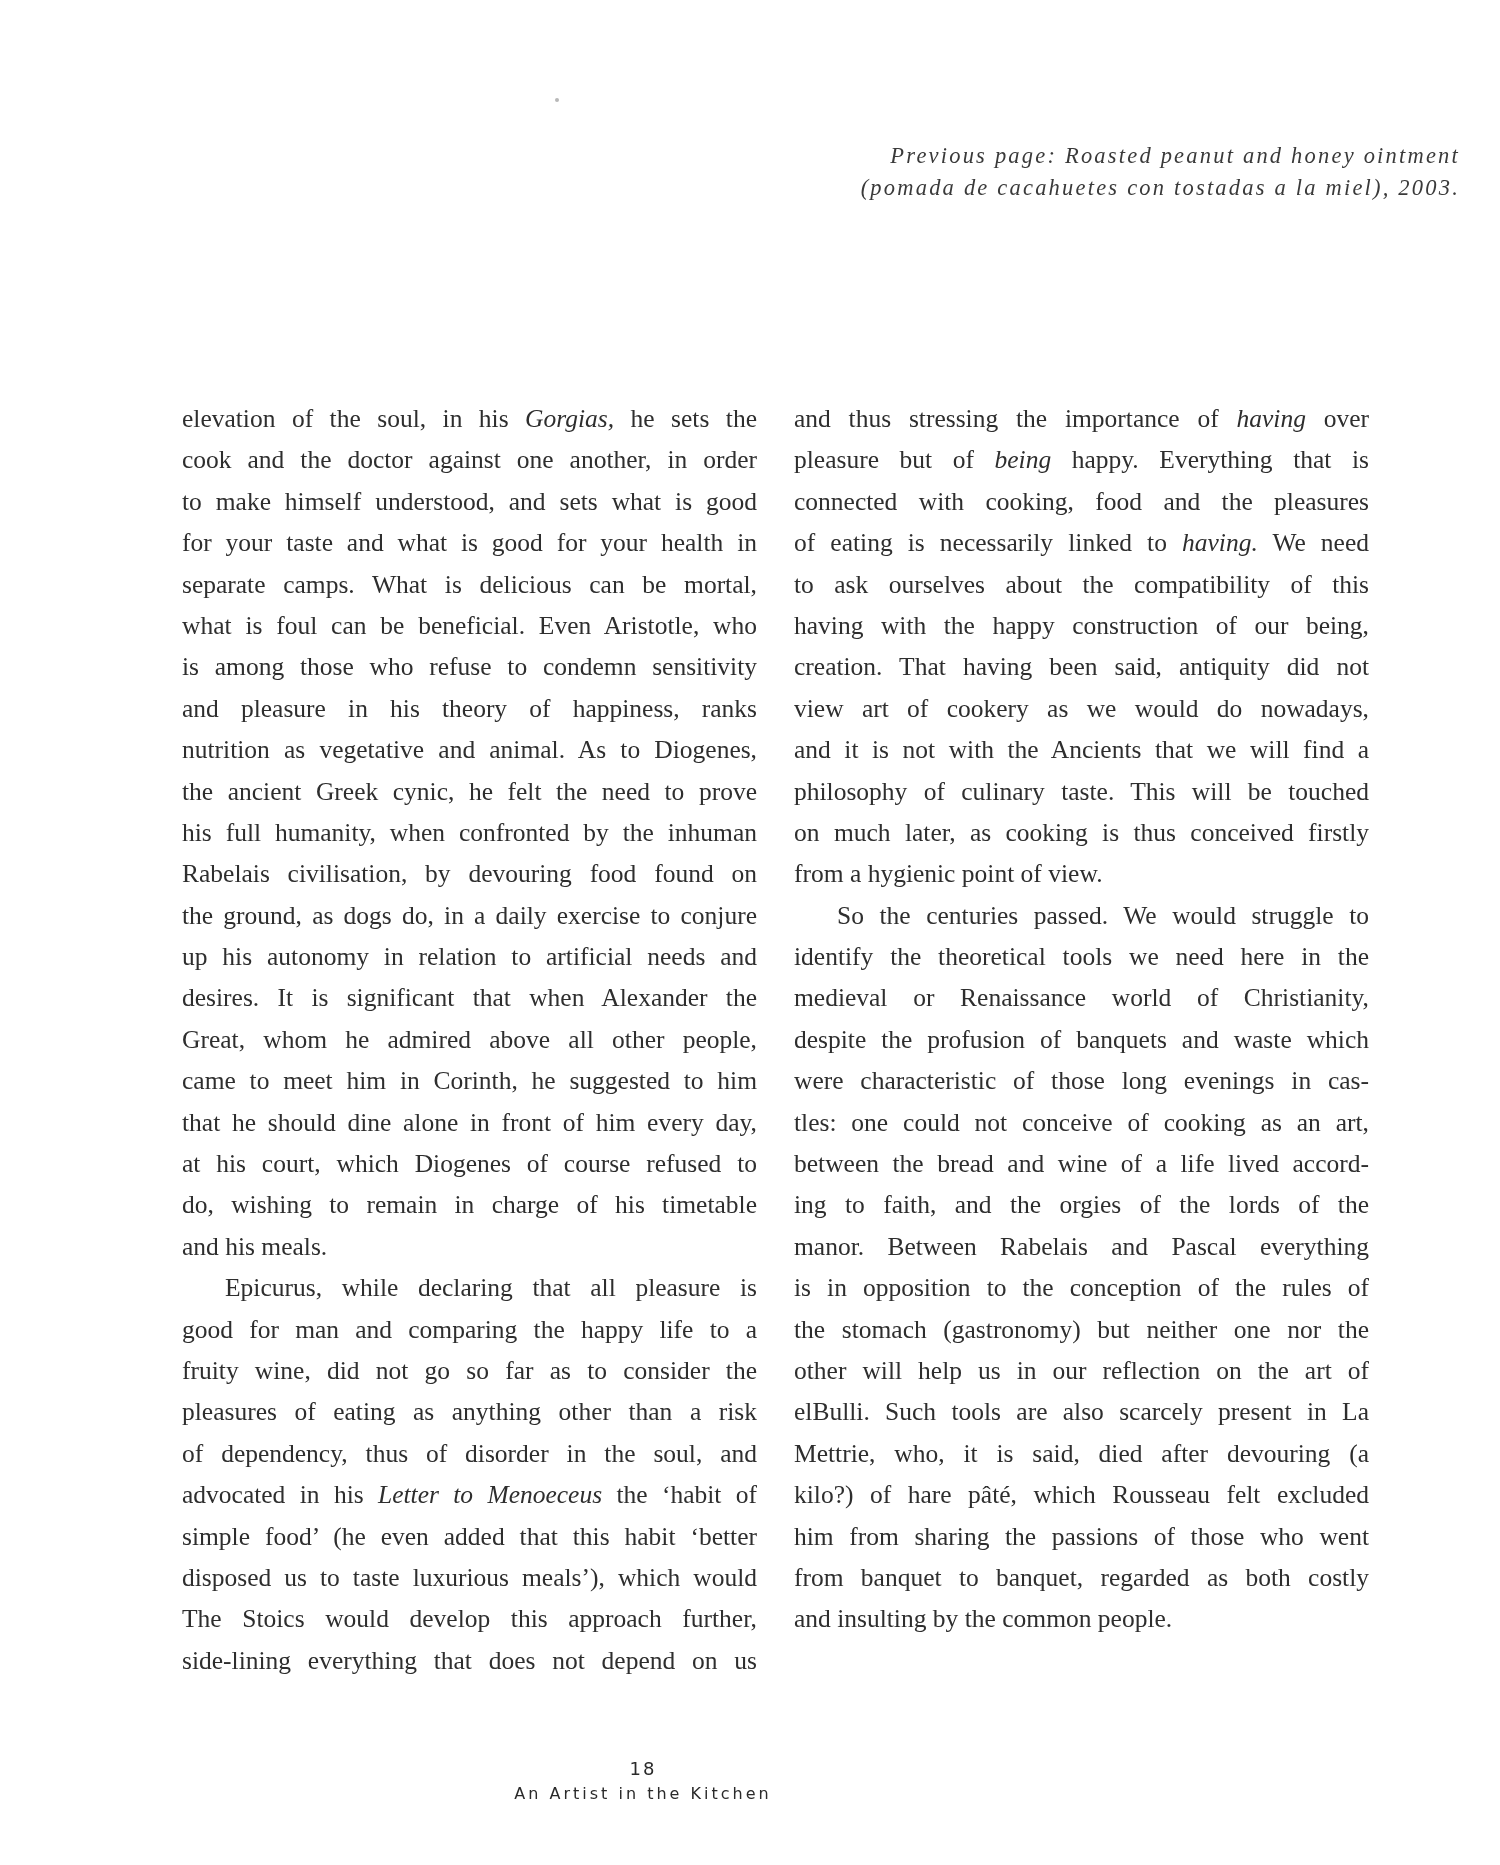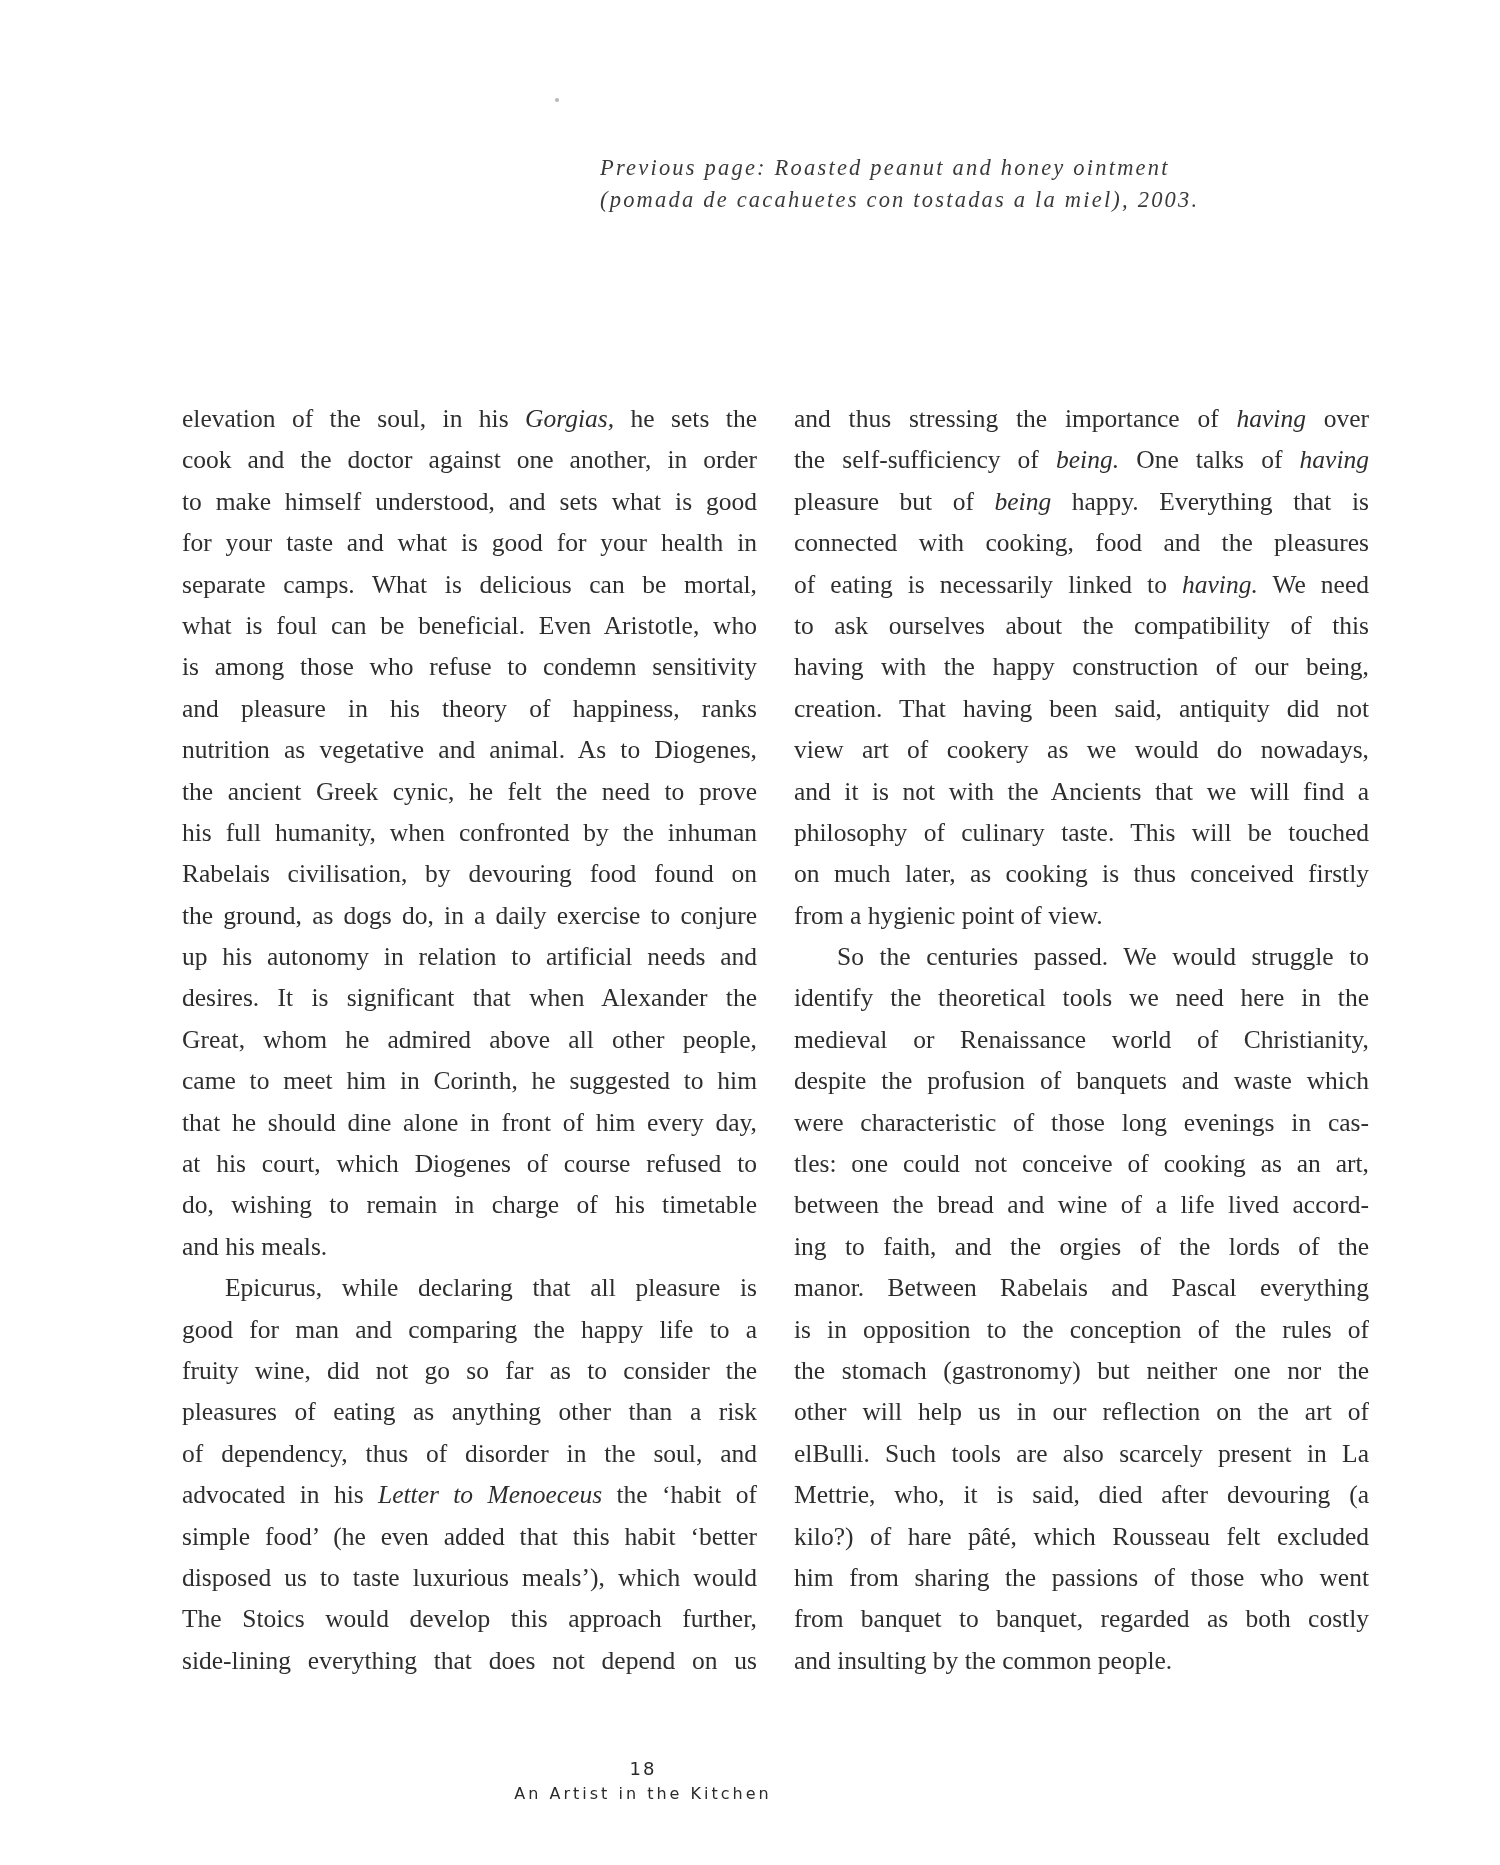--- a/index.html
+++ b/index.html
@@ -6,22 +6,22 @@
   body {
     width: 1500px; height: 1865px; position: relative; overflow: hidden;
     font-family: "Liberation Serif", "DejaVu Serif", serif;
     color: #2a2a2a;
   }
   .speck {
     position: absolute; left: 555px; top: 98px; width: 4px; height: 4px;
     border-radius: 50%; background: #b8b8b8;
   }
   .caption {
-    position: absolute; right: 40px; top: 152px; width: 860px;
-    font-style: italic; font-size: 22.5px; line-height: 32px;
+    position: absolute; right: 40px; top: 140px; width: 860px;
+    text-align: right; font-style: italic; font-size: 22.5px; line-height: 32px;
     letter-spacing: 2.2px; color: #3a3a3a;
   }
   .caption div { white-space: nowrap; }
   .column {
     position: absolute; top: 398px; width: 575px;
     font-size: 25.5px; line-height: 41.4px; text-align: justify;
     color: #2e2e2e;
   }
   .col-left { left: 142px; margin-left: 40px; }
   .col-right { left: 794px; }
@@ -74,21 +74,20 @@
     <span class="line"><span>pleasures of eating as anything other than a risk</span></span>
     <span class="line"><span>of dependency, thus of disorder in the soul, and</span></span>
     <span class="line"><span>advocated in his </span><i>Letter to Menoeceus</i><span> the ‘habit of</span></span>
     <span class="line"><span>simple food’ (he even added that this habit ‘better</span></span>
     <span class="line"><span>disposed us to taste luxurious meals’), which would</span></span>
     <span class="line"><span>The Stoics would develop this approach further,</span></span>
     <span class="line"><span>side-lining everything that does not depend on us</span></span>
   </div>
 <div class="column col-right" id="col-right">
     <span class="line"><span>and thus stressing the importance of </span><i>having</i><span> over</span></span>
-    <span class="line"><span>the self-sufficiency of </span><i>being.</i><span> One talks of </span><i>having</i></span>
     <span class="line"><span>pleasure but of </span><i>being</i><span> happy. Everything that is</span></span>
     <span class="line"><span>connected with cooking, food and the pleasures</span></span>
     <span class="line"><span>of eating is necessarily linked to </span><i>having.</i><span> We need</span></span>
     <span class="line"><span>to ask ourselves about the compatibility of this</span></span>
     <span class="line"><span>having with the happy construction of our being,</span></span>
     <span class="line"><span>creation. That having been said, antiquity did not</span></span>
     <span class="line"><span>view art of cookery as we would do nowadays,</span></span>
     <span class="line"><span>and it is not with the Ancients that we will find a</span></span>
     <span class="line"><span>philosophy of culinary taste. This will be touched</span></span>
     <span class="line"><span>on much later, as cooking is thus conceived firstly</span></span>

